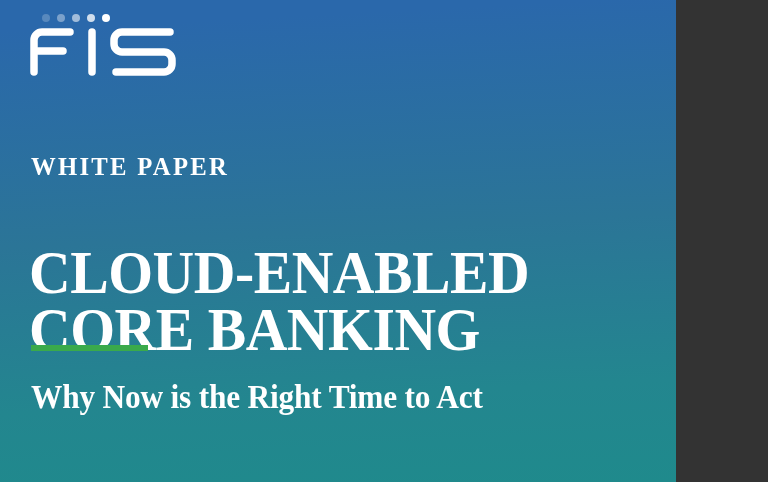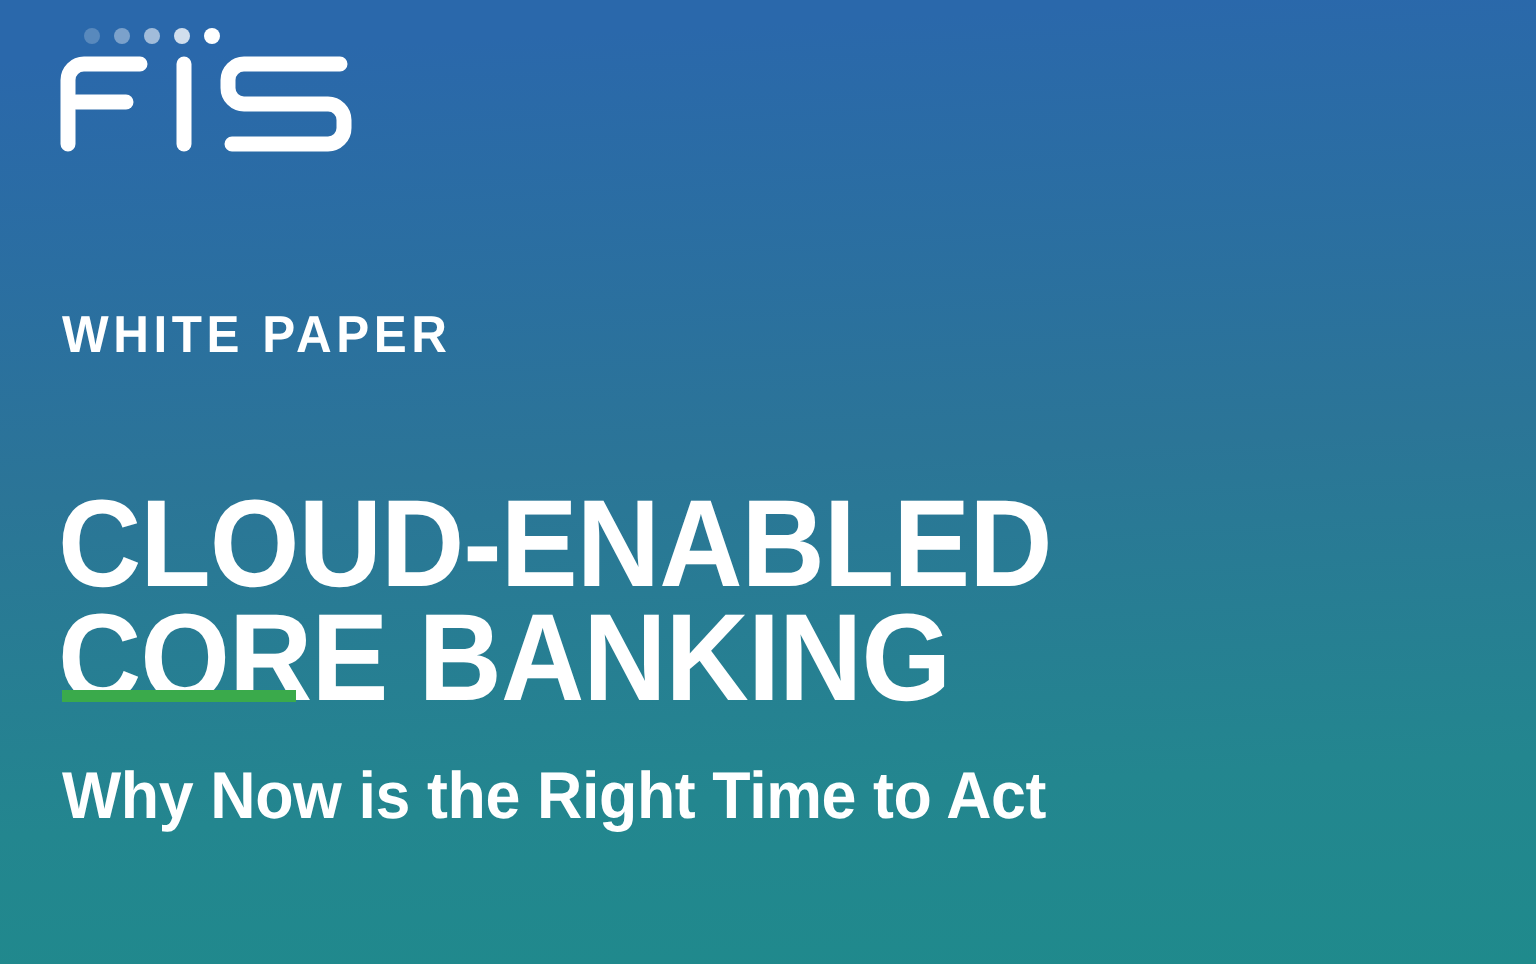--- a/index.html
+++ b/index.html
@@ -2,24 +2,24 @@
 <html><head>
 <meta charset="utf-8">
 <style>
   html, body {
     margin: 0;
     padding: 0;
     background: #333;
   }
   #cover {
     position: relative;
-    width: 768px;
+    width: 676px;
     height: 482px;
     overflow: hidden;
-    font-family: Liberation Sans, sans-serif;
+    font-family: Liberation Serif, serif;
     background: linear-gradient(177deg, #2a68ab 0%, #2a68ab 6%, #2b7597 48%, #23868f 80%, #1f8a8c 100%);
   }
   
   .logo-block {
     position: absolute;
     left: 30px;
     top: 8px;
     width: 230px;
     height: 70px;
   }

